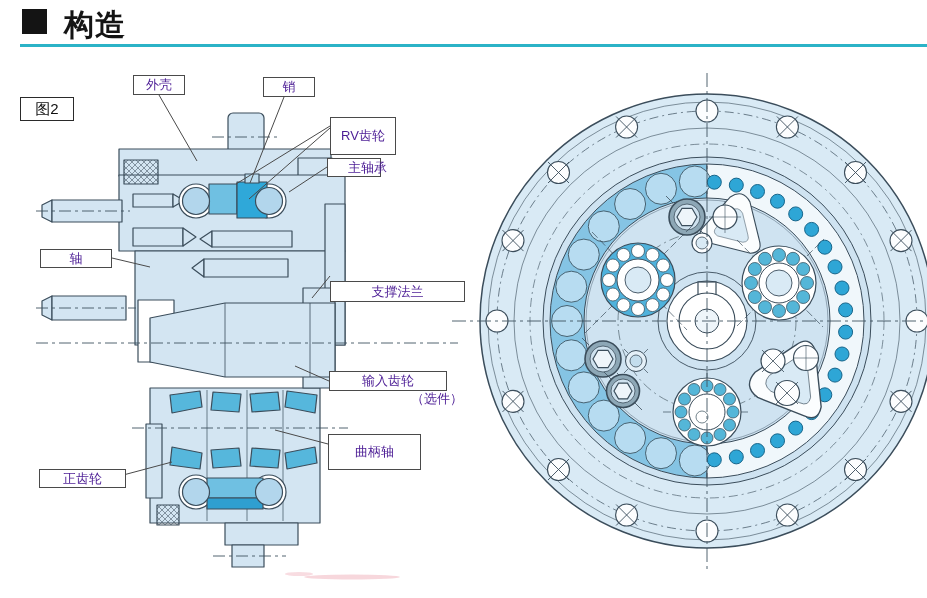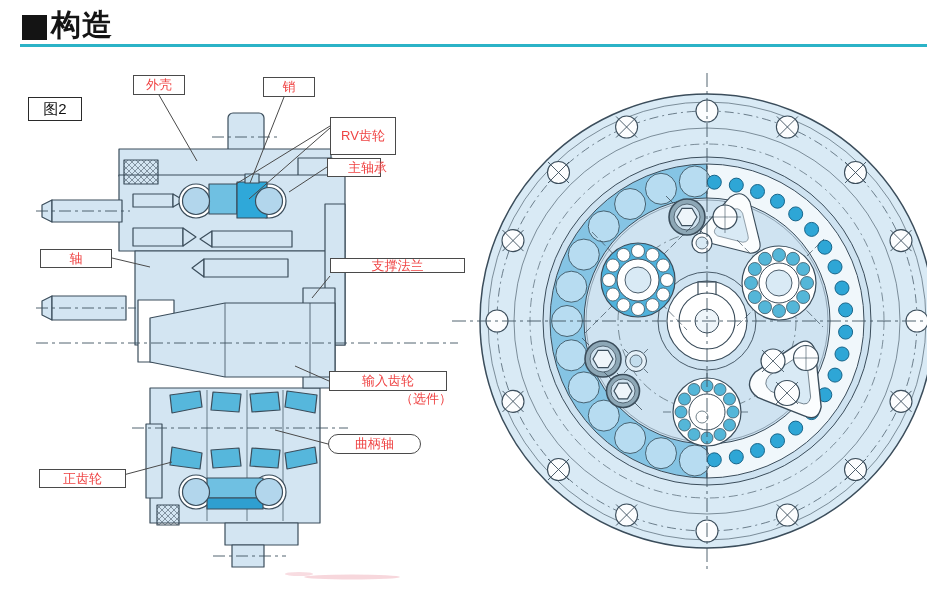--- a/index.html
+++ b/index.html
@@ -1,27 +1,27 @@
 <!DOCTYPE html>
 <html><head>
 <meta charset="utf-8">
 <style>
   html,body{margin:0;padding:0;background:#fff;}
   .stage{position:relative;width:927px;height:598px;background:#ffffff;overflow:hidden;
          font-family:"Liberation Sans",sans-serif;}
-  .title-row{position:absolute;left:22px;top:5px;display:flex;align-items:center;gap:4px;z-index:3;font-family:Liberation Serif, serif;}
+  .title-row{position:absolute;left:22px;top:5px;display:flex;align-items:flex-start;gap:17px;z-index:3;font-family:Liberation Serif, serif;}
   .title-bullet{width:25px;height:25px;background:#141414;margin-top:4px;}
   .page-title{font-size:30px;font-weight:700;color:#141414;margin:0;letter-spacing:1px;}
   .title-rule{position:absolute;left:20px;right:0;top:44px;height:3px;background:#2bb3c7;z-index:3;}
   .fig-tag{position:absolute;left:20px;top:97px;width:54px;height:24px;border:1.5px solid #2a2a2a;
            display:flex;align-items:center;justify-content:center;font-size:15px;color:#111;
-           box-sizing:border-box;z-index:3;background:#fff;margin-left:8px;}
+           box-sizing:border-box;z-index:3;background:#fff;}
   .drawing{position:absolute;left:0;top:0;z-index:1;}
   .callout{position:absolute;background:#fff;border:1px solid #4a4a4a;box-sizing:border-box;
-           display:flex;align-items:center;justify-content:center;font-size:13px;color:#ef4444;
+           display:flex;align-items:center;justify-content:center;font-size:13px;color:#4c1d95;
            z-index:2;white-space:nowrap;}
   .callout.note{border:none;background:transparent;justify-content:flex-end;}
 </style>
 </head>
 <body>
 
 <div class="stage">
 
   <div class="title-row">
     <div class="title-bullet"></div>
@@ -349,18 +349,18 @@
 
     <ellipse cx="352" cy="577" rx="48" ry="2.5" fill="rgba(233,140,155,0.35)"></ellipse>
     <ellipse cx="299" cy="574" rx="14" ry="2" fill="rgba(233,140,155,0.3)"></ellipse>
   </svg>
 
   <div class="callout" style="left:133px;top:75px;width:52px;height:20px;">外壳</div>
   <div class="callout" style="left:263px;top:77px;width:52px;height:20px;">销</div>
   <div class="callout" style="left:330px;top:117px;width:66px;height:38px;">RV齿轮</div>
   <div class="callout" style="left:327px;top:158px;width:54px;height:19px;padding-left:27px;">主轴承</div>
   <div class="callout" style="left:40px;top:249px;width:72px;height:19px;">轴</div>
-  <div class="callout" style="left:330px;top:258px;width:135px;height:15px;">支撑法兰</div>
+  <div class="callout" style="left:330px;top:281px;width:135px;height:21px;">支撑法兰</div>
   <div class="callout" style="left:329px;top:371px;width:118px;height:20px;">输入齿轮</div>
-  <div class="callout note" style="left:377px;top:391px;width:75px;height:16px;text-align:right;">（选件）</div>
-  <div class="callout" style="left:328px;top:434px;width:93px;height:20px;border-radius:10px;">曲柄轴</div>
+  <div class="callout note" style="left:388px;top:391px;width:75px;height:16px;text-align:right;">（选件）</div>
+  <div class="callout" style="left:328px;top:434px;width:93px;height:36px;">曲柄轴</div>
   <div class="callout" style="left:25px;top:469px;width:87px;height:19px;margin-left:14px;">正齿轮</div>
 </div>
 
 </body></html>

